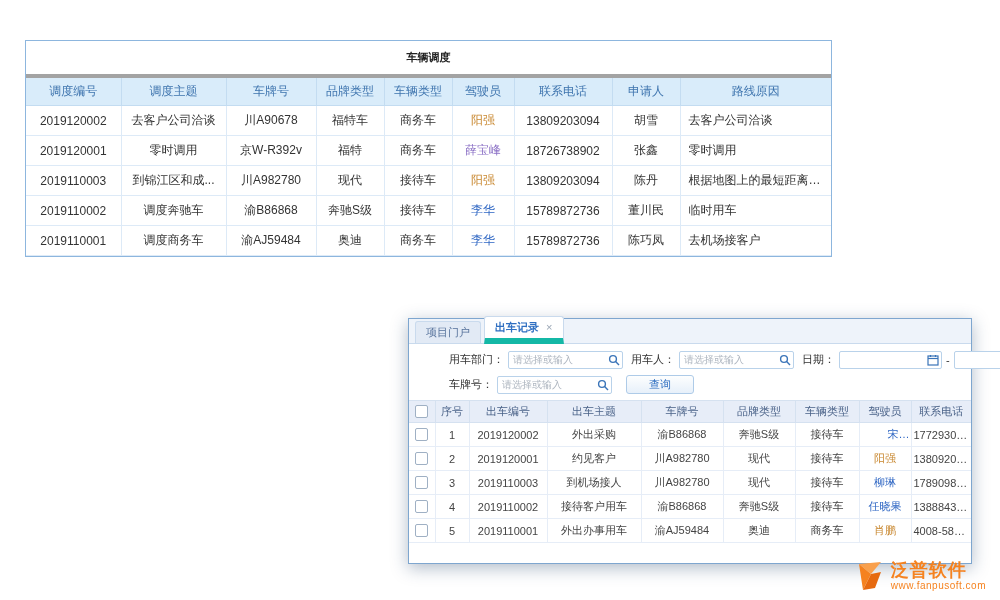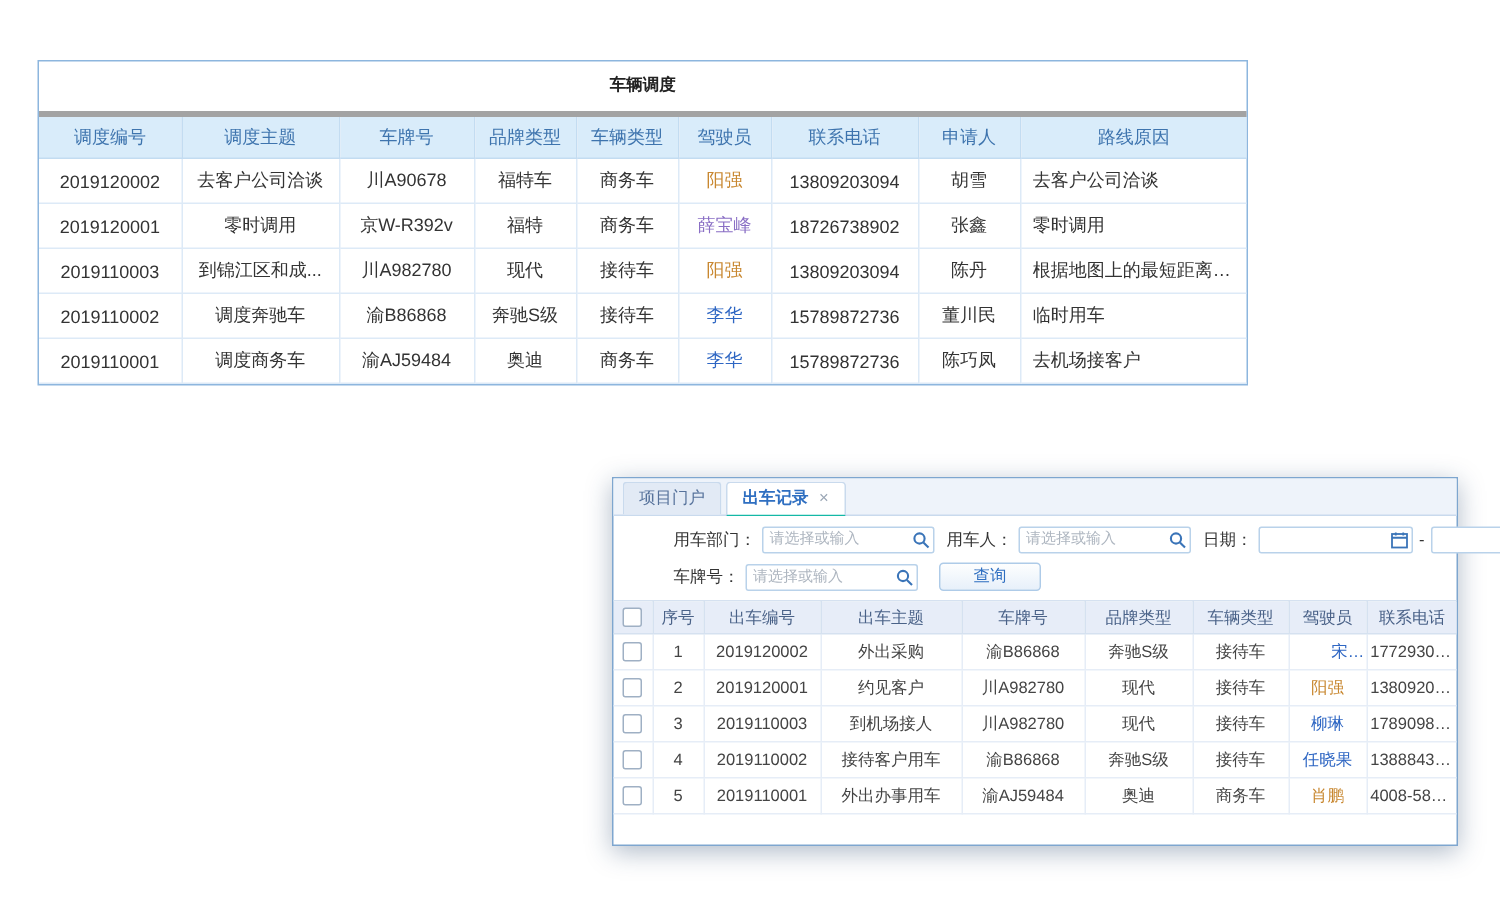--- a/index.html
+++ b/index.html
@@ -20,21 +20,21 @@
   .link{color:#2e66c3;cursor:pointer;}
   td.left{text-align:left;padding-left:8px;}
 
   
   .window{position:absolute;left:408px;top:318px;width:562px;height:244px;background:#fff;
           border:1px solid #7ea6cf;box-shadow:0 4px 16px rgba(30,60,100,.35);}
   .tabbar{height:24px;background:#eef3fa;border-bottom:1px solid #c9daed;display:flex;
           align-items:flex-end;padding-left:6px;gap:3px;}
   .tab{height:21px;line-height:21px;padding:0 10px;font-size:11px;color:#56729b;background:#e2eaf5;
        border:1px solid #c9daed;border-bottom:none;border-radius:3px 3px 0 0;cursor:pointer;white-space:nowrap;}
-  .tab.active{background:#fff;color:#2f6fc1;font-weight:bold;margin-bottom:-1px;border-bottom:1px solid #14b8a6;}
+  .tab.active{background:#fff;color:#2f6fc1;font-weight:bold;margin-bottom:-1px;border-bottom:6px solid #14b8a6;}
   .tab-close{color:#9aa6b5;font-weight:normal;margin-left:4px;font-size:11px;cursor:pointer;}
 
   .toolbar{height:28px;display:flex;align-items:center;gap:5px;padding:0 8px;background:#f4f8fd;
            border-bottom:1px solid #e0eaf5;}
   .tbtn{height:19px;line-height:17px;padding:0 8px;font-size:11px;color:#2f6fc1;
         background:linear-gradient(#fdfefe,#e7f0fa);border:1px solid #aecbe8;border-radius:3px;
         cursor:pointer;white-space:nowrap;}
   .tbtn.danger{color:#d9534f;}
   .caret{font-size:8px;margin-left:3px;color:#2f6fc1;}
   .tdiv{width:1px;height:16px;background:#d4e2f0;}
@@ -300,14 +300,25 @@
             <td class="link">渝AJ59484</td>
             <td>奥迪</td>
             <td>商务车</td>
             <td style="color: rgb(200, 135, 47);">肖鹏</td>
             <td>4008-585858</td>
           </tr>
         </tbody>
     </table>
   </section>
 
+  <div class="brand">
+    <svg width="30" height="32" viewBox="0 0 30 32">
+      <polygon points="4,4 26,2 16,14" fill="#f9a04d"></polygon>
+      <polygon points="4,4 16,14 8,30" fill="#f5821f"></polygon>
+      <polygon points="16,14 26,12 20,28 8,30" fill="#e66a10"></polygon>
+    </svg>
+    <div class="brand-text">
+      <span class="brand-name">泛普软件</span>
+      <span class="brand-url">www.fanpusoft.com</span>
+    </div>
+  </div>
 
 </div>
 
 </body></html>

